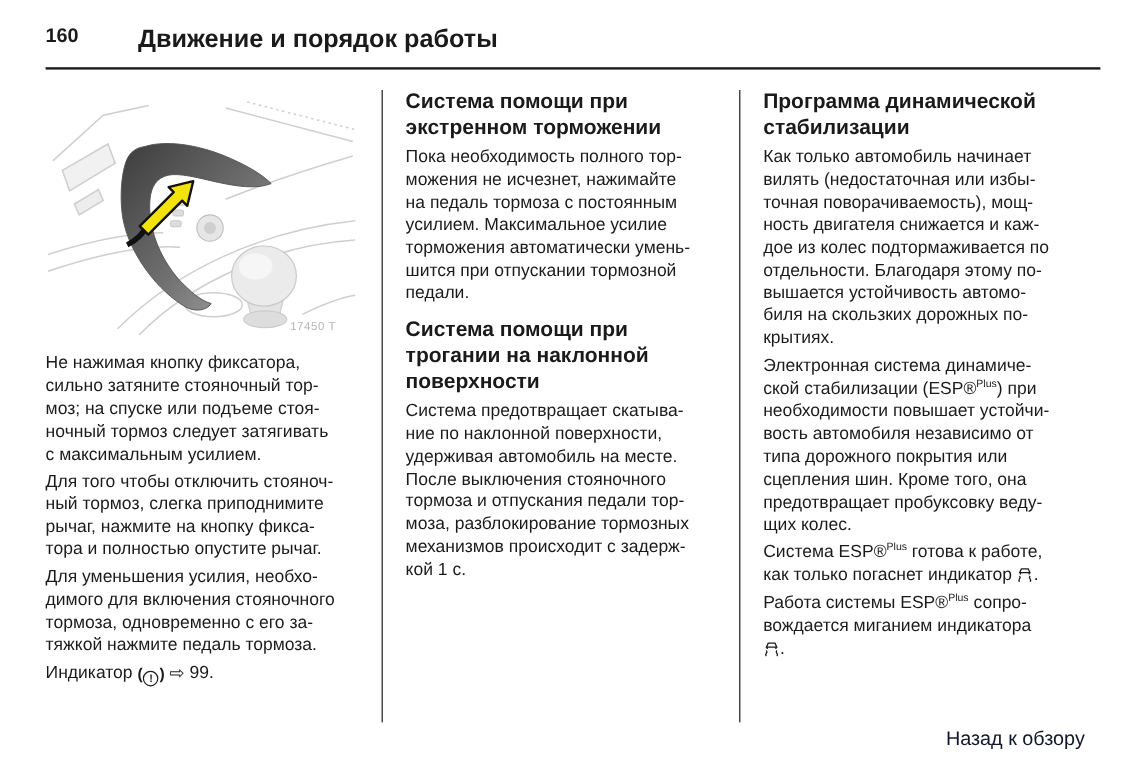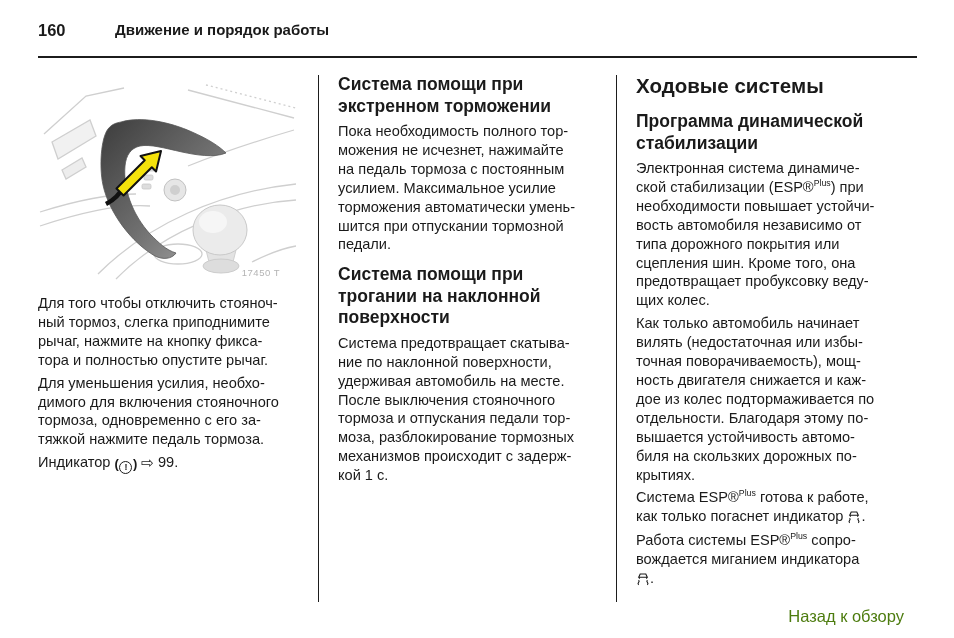--- a/index.html
+++ b/index.html
@@ -2,21 +2,21 @@
 <html lang="ru"><head>
 <meta charset="utf-8">
 <style>
   html,body{margin:0;padding:0;background:#ffffff;}
   .page{
     position:relative;width:954px;height:638px;background:#fff;overflow:hidden;
     font-family:"Liberation Sans","DejaVu Sans",sans-serif;color:#1a1a1a;
   }
   
   .pagenum{position:absolute;left:38px;top:21px;font-size:16.5px;font-weight:bold;}
-  .chapter{position:absolute;left:115px;top:21px;font-size:15px;font-weight:bold;}
+  .chapter{position:absolute;left:115px;top:21px;font-size:21px;font-weight:bold;}
   .hrule{position:absolute;left:38px;top:56px;width:879px;height:2px;background:#1c1c1c;}
   
   .col{position:absolute;top:74px;}
   .col1{left:38px;width:263px;}
   .col2{left:338px;width:263px;}
   .col3{left:636px;width:282px;}
   .vdiv{position:absolute;top:75px;width:1px;height:527px;background:#1d1d1d;}
   .vdiv1{left:318px;}
   .vdiv2{left:616px;}
   h1,h2{margin:0;padding:0;font-weight:bold;white-space:pre-line;}
@@ -33,21 +33,21 @@
   .pb-paren{font-size:13px;font-weight:bold;vertical-align:0px;}
   .pb-circle{
     display:inline-flex;align-items:center;justify-content:center;
     width:11px;height:11px;border:1.6px solid #1a1a1a;border-radius:50%;
     font-size:9px;font-weight:bold;vertical-align:-2px;margin:0 .5px;
   }
   .arrow-glyph{font-size:15px;vertical-align:-1px;}
   .icon-esp-indicator svg{vertical-align:-2px;}
   
   .back{
-    position:absolute;right:50px;top:607px;font-size:16.5px;color:#4d7c0f;
+    position:absolute;right:50px;top:607px;font-size:16.5px;color:#0f172a;
     text-decoration:none;cursor:pointer;
   }
 </style>
 </head>
 <body>
 
 <div class="page">
 
   <span class="pagenum">160</span>
   <span class="chapter">Движение и порядок работы</span>
@@ -105,20 +105,25 @@
 
         <path d="M68 122 C 76 118 82 112 86 104" stroke="#111" stroke-width="4.5" fill="none"></path>
 
         <g transform="translate(82,110) rotate(-45)">
           <path d="M0 -5 L40 -5 L40 -11 L58 0 L40 11 L40 5 L0 5 Z" fill="#f4e20b" stroke="#111" stroke-width="2" stroke-linejoin="round"></path>
         </g>
       </svg>
       <figcaption>17450 T</figcaption>
     </figure>
 
+    <p>Не нажимая кнопку фиксатора,
+сильно затяните стояночный тор-
+моз; на спуске или подъеме стоя-
+ночный тормоз следует затягивать
+с максимальным усилием.</p>
     <p>Для того чтобы отключить стояноч-
 ный тормоз, слегка приподнимите
 рычаг, нажмите на кнопку фикса-
 тора и полностью опустите рычаг.</p>
     <p>Для уменьшения усилия, необхо-
 димого для включения стояночного
 тормоза, одновременно с его за-
 тяжкой нажмите педаль тормоза.</p>
     <p>Индикатор <span class="icon icon-parking-brake-indicator"><span class="pb-paren">(</span><span class="pb-circle">!</span><span class="pb-paren">)</span></span> <span class="icon icon-page-ref-arrow arrow-glyph">⇨</span> 99.</p>
   </div>
@@ -140,40 +145,39 @@
 ние по наклонной поверхности,
 удерживая автомобиль на месте.
 После выключения стояночного
 тормоза и отпускания педали тор-
 моза, разблокирование тормозных
 механизмов происходит с задерж-
 кой 1 с.</p>
   </div>
 
   <div class="col col3">
-    <h1>Ходовые системы</h1>
     <h2>Программа динамической
 стабилизации</h2>
-    <p>Электронная система динамиче-
-ской стабилизации (ESP®<sup>Plus</sup>) при
-необходимости повышает устойчи-
-вость автомобиля независимо от
-типа дорожного покрытия или
-сцепления шин. Кроме того, она
-предотвращает пробуксовку веду-
-щих колес.</p>
     <p>Как только автомобиль начинает
 вилять (недостаточная или избы-
 точная поворачиваемость), мощ-
 ность двигателя снижается и каж-
 дое из колес подтормаживается по
 отдельности. Благодаря этому по-
 вышается устойчивость автомо-
 биля на скользких дорожных по-
 крытиях.</p>
+    <p>Электронная система динамиче-
+ской стабилизации (ESP®<sup>Plus</sup>) при
+необходимости повышает устойчи-
+вость автомобиля независимо от
+типа дорожного покрытия или
+сцепления шин. Кроме того, она
+предотвращает пробуксовку веду-
+щих колес.</p>
     <p>Система ESP®<sup>Plus</sup> готова к работе,
 как только погаснет индикатор <span class="icon icon-esp-indicator"><svg width="14" height="13" viewBox="0 0 14 13" fill="none" stroke="#1a1a1a" stroke-width="1.1">
             <path d="M4.2 1 L9.8 1 L11.3 4.2 L2.7 4.2 Z"></path>
             <path d="M3.4 4.2 L3.4 5.8 M10.6 4.2 L10.6 5.8"></path>
             <path d="M2.6 7 q1.1 1.2 0 2.4 q-1.1 1.2 0 2.4"></path>
             <path d="M11.4 7 q-1.1 1.2 0 2.4 q1.1 1.2 0 2.4"></path>
           </svg></span>.</p>
     <p>Работа системы ESP®<sup>Plus</sup> сопро-
 вождается миганием индикатора
 <span class="icon icon-esp-indicator"><svg width="14" height="13" viewBox="0 0 14 13" fill="none" stroke="#1a1a1a" stroke-width="1.1">

